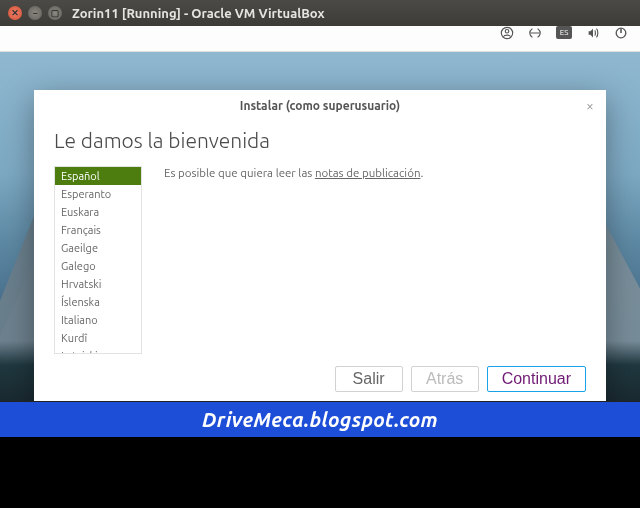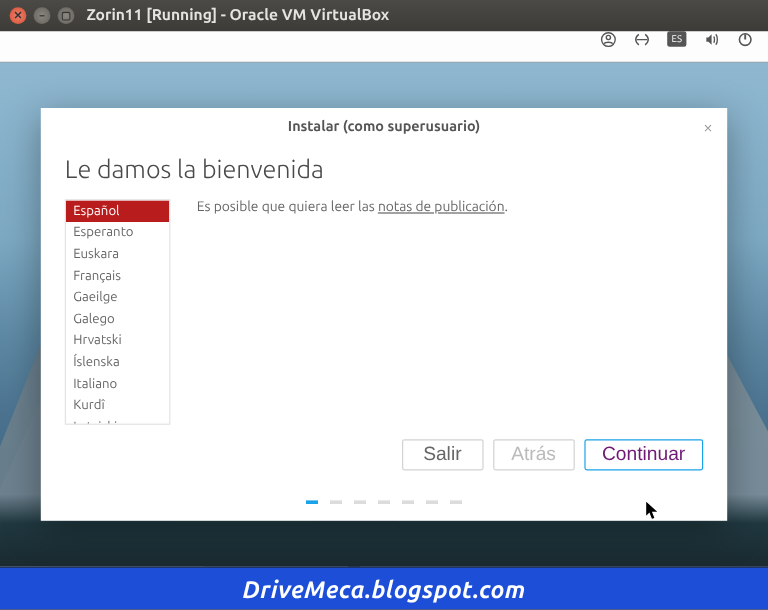--- a/index.html
+++ b/index.html
@@ -18,21 +18,21 @@
   .close { background: radial-gradient(#f08070,#d1502e); }
   .min, .max { background: radial-gradient(#8a8780,#62605a); }
   .vm-toolbar {
     height: 26px; background: #fdfdfd; border-bottom:1px solid #ddd;
     display:flex; justify-content:flex-end; align-items:flex-start; gap:14px;
     padding: 0 12px;
   }
   .vm-toolbar svg,.vm-toolbar .ti{ width:14px;height:14px; }
   .ti{display:flex;align-items:center;justify-content:center;color:#555;font-size:12px;}
   .desktop {
-    position: relative; width: 640px; height: 420px;
+    position: relative; width: 640px; height: 349px;
     background: linear-gradient(to bottom, #8fb8d0 0%, #7da9c3 35%, #5d88a3 55%, #4b7390 70%, #3a5a73 100%);
     overflow:hidden;
   }
   .mountain-left{position:absolute;bottom:0;left:-30px;width:0;height:0;border-left:120px solid transparent;border-right:200px solid transparent;border-bottom:260px solid #879aa6;opacity:.95}
   .mountain-left2{position:absolute;bottom:0;left:-40px;width:0;height:0;border-left:80px solid transparent;border-right:130px solid transparent;border-bottom:200px solid #6b7f8c;opacity:.95}
   .mountain-right{position:absolute;bottom:0;right:-60px;width:0;height:0;border-left:240px solid transparent;border-right:160px solid transparent;border-bottom:300px solid #7a8e9a;opacity:.95}
   .trees{position:absolute;bottom:0;left:0;right:0;height:60px;background:linear-gradient(to top,#1a2a30,#203840 60%,transparent);}
 
   .modal {
     position:absolute; left:34px; top:38px; width:572px; height:344px;
@@ -43,21 +43,21 @@
     padding:9px 0 4px;
   }
   .modal-close{position:absolute;top:8px;right:12px;color:#999;font-size:14px;cursor:pointer}
   .heading{ font-size:21px; color:#4a4a4a; font-weight:300; padding:12px 20px 14px; }
   .body{ display:flex; padding:0 20px; height:188px; }
   .lang-list{
     width:88px; border:1px solid #e3e3e3; overflow:hidden;
     font-size:11px; color:#666;
   }
   .lang-item{ padding:3px 6px; cursor:pointer; white-space:nowrap; overflow:hidden; text-overflow:ellipsis;}
-  .lang-item.selected{ background:#b91c1c; color:#fff; }
+  .lang-item.selected{ background:#4d7c0f; color:#fff; }
   .content{ flex:1; padding:0 8px 0 22px; font-size:11.5px; color:#666; }
   .content a{ color:#666; text-decoration:underline; }
   .footer{
     position:absolute; bottom:42px; right:20px; display:flex; gap:8px;
   }
   .btn{
     min-width:68px; height:26px; font-size:16px; padding:0 14px;
     background:#fff; border:1px solid #d2d2d2; color:#666; cursor:pointer;
     border-radius:2px;
   }

